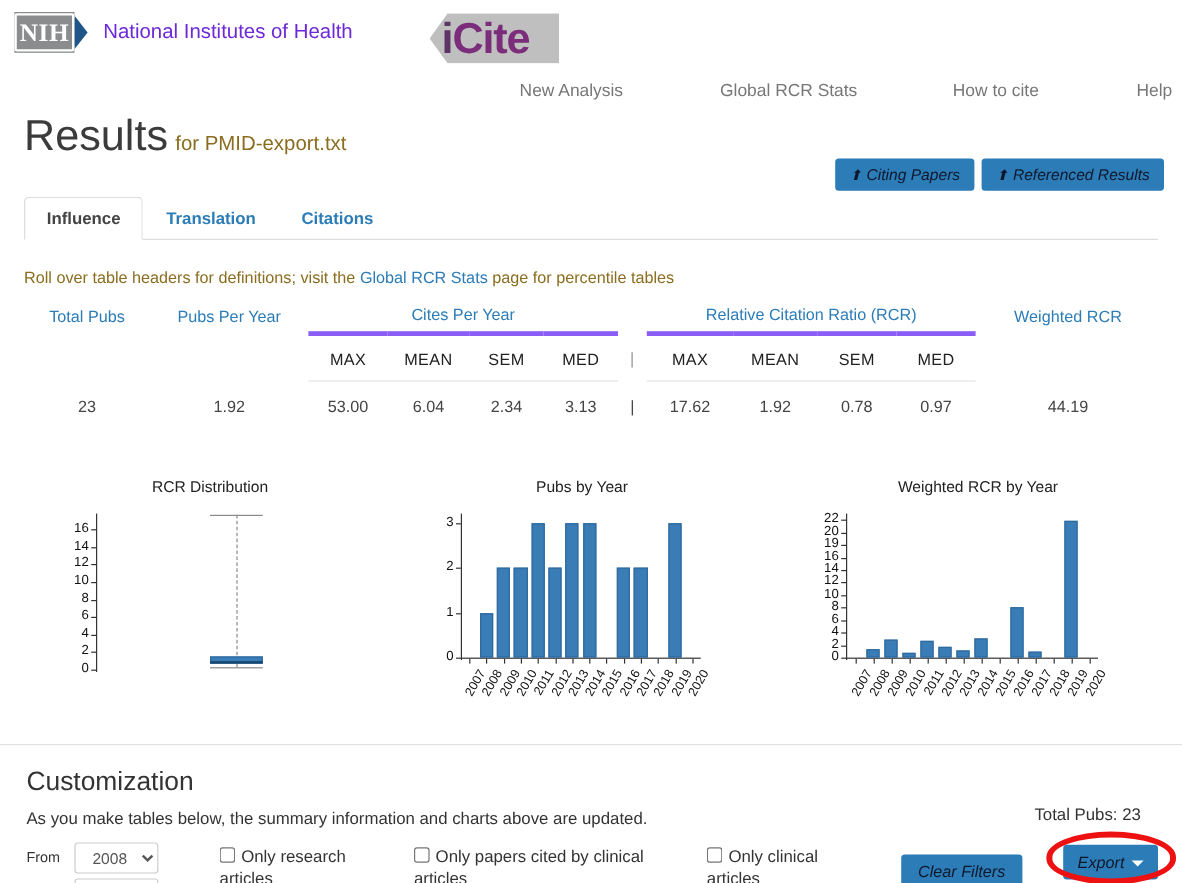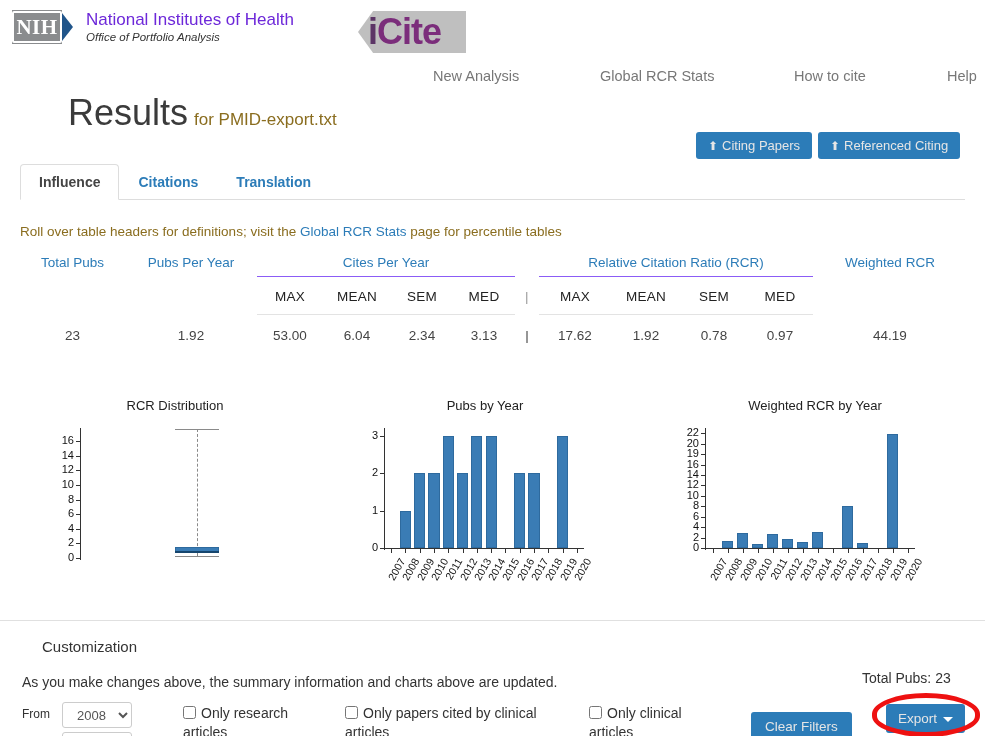--- a/index.html
+++ b/index.html
@@ -54,35 +54,35 @@
   .icite-rest { color:#7b2d7b; }
 
   
   .topnav { position:absolute; left:0; top:68px; width:985px; height:28px; }
   .topnav a {
     position:absolute; top:0; font-size:14.5px; color:#777; text-decoration:none;
     white-space:nowrap;
   }
 
   
-  .results-line { position:absolute; left:20px; top:92px;margin-left:48px; }
+  .results-line { position:absolute; left:20px; top:92px; }
   .results-title {
     font-size:36px; color:#3b3b3b; font-weight:normal;
     display:inline-block; vertical-align:baseline;
   }
   .results-for {
     font-size:17px; color:#8a6d1f; display:inline-block;
     vertical-align:baseline; margin-left:6px;
   }
 
   
   .btn {
-    background:#2c7cb8; color:#e5e5e5; border:none; border-radius:3px;
+    background:#2c7cb8; color:#0f172a; border:none; border-radius:3px;
     font-size:13px; font-family:"Liberation Sans",sans-serif;
-    padding:6px 12px; cursor:pointer; white-space:nowrap;
+    padding:6px 12px; cursor:pointer; white-space:nowrap;font-style:italic;
   }
   .btn-citing { position:absolute; left:696px; top:132px; }
   .btn-ref { position:absolute; left:818px; top:132px; }
   .up-icon { display:inline-block; margin-right:4px; font-size:12px; }
 
   
   .tabs { position:absolute; left:20px; top:164px; width:945px; height:36px; border-bottom:1px solid #ddd; }
   .tab {
     float:left; padding:9px 18px; font-size:14px; cursor:pointer;
     border:1px solid transparent; border-bottom:none; border-radius:4px 4px 0 0;
@@ -95,21 +95,21 @@
   .helper a { color:#2c7cb8; text-decoration:none; }
 
   
   .stats { position:absolute; left:20px; top:249px; width:947px; }
   .stats table { border-collapse:collapse; width:100%; }
   .stats th, .stats td {
     font-size:13.5px; text-align:center; padding:6px 2px; font-weight:normal;
   }
   .grp-head { color:#2c7cb8; font-weight:bold; font-size:14px; padding-bottom:10px; }
   .sub-head { color:#222; font-weight:bold; font-size:12.5px; letter-spacing:0.3px; }
-  .row-sub td { border-top:1px solid #8b5cf6; border-bottom:1px solid #e3e3e3; padding:12px 2px 10px; }
+  .row-sub td { border-top:4px solid #8b5cf6; border-bottom:1px solid #e3e3e3; padding:12px 2px 10px; }
   .row-sub td.nb { border-top:none; border-bottom:none; }
   .row-val td { padding-top:13px; color:#444; font-size:13.5px;}
   .sep { color:#999; }
 
   
   .chart-area { position:absolute; left:0; top:398px; width:985px; height:210px; }
   .chart-title { text-align:center; font-size:13px; color:#222; }
   .chart { position:absolute; }
   .axis-line { position:absolute; background:#333; }
   .tick { position:absolute; background:#333; }
@@ -122,21 +122,21 @@
   }
 
   
   .bp-whisker-line { position:absolute; border-left:1px dashed #8a8a8a; }
   .bp-cap { position:absolute; background:#8a8a8a; height:1px; }
   .bp-box { position:absolute; background:#3a7cb5; border:1px solid #2e6a9e; }
   .bp-med { position:absolute; background:#16466e; }
 
   
   .divider { position:absolute; left:0; top:620px; width:985px; height:1px; background:#e0e0e0; }
-  .cust-title { position:absolute; left:22px; top:638px; font-size:15px; color:#333; font-weight:normal;margin-left:20px; }
+  .cust-title { position:absolute; left:22px; top:638px; font-size:22px; color:#333; font-weight:normal; }
   .cust-desc { position:absolute; left:22px; top:674px; font-size:14px; color:#333; }
 
   .from-label { position:absolute; left:22px; top:707px; font-size:12px; color:#333; }
   .from-select {
     position:absolute; left:62px; top:702px; width:70px; height:26px;
     font-size:13px; font-family:"Liberation Sans",sans-serif; color:#555;
     border:1px solid #ccc; border-radius:3px; background:#fff;
     padding-left:10px;
   }
   .from-select2 {
@@ -163,21 +163,20 @@
 <div class="header">
 
   <div class="nih-logo">
     <div class="nih-mark">
       <div class="nih-arrow-grey"></div>
       <div class="nih-arrow-blue"></div>
       <div class="nih-box"><span>NIH</span></div>
     </div>
     <div class="nih-text">
       <div class="nih-title">National Institutes of Health</div>
-      <div class="nih-sub">Office of Portfolio Analysis</div>
     </div>
   </div>
 
   <div class="icite-logo">
     <div class="icite-pent"></div>
     <div class="icite-word"><span class="icite-i">i</span><span class="icite-rest">Cite</span></div>
   </div>
 </div>
 
 <div class="topnav">
@@ -185,26 +184,26 @@
   <a href="#" style="left:600px">Global RCR Stats</a>
   <a href="#" style="left:794px">How to cite</a>
   <a href="#" style="left:947px">Help</a>
 </div>
 
 <div class="results-line">
   <span class="results-title">Results</span><span class="results-for">for PMID-export.txt</span>
 </div>
 
 <button class="btn btn-citing"><span class="up-icon">⬆</span><span>Citing Papers</span></button>
-<button class="btn btn-ref"><span class="up-icon">⬆</span><span>Referenced Citing</span></button>
+<button class="btn btn-ref"><span class="up-icon">⬆</span><span>Referenced Results</span></button>
 
 <div class="tabs">
   <div class="tab active">Influence</div>
+  <div class="tab">Translation</div>
   <div class="tab">Citations</div>
-  <div class="tab">Translation</div>
 </div>
 
 <div class="helper"><span>Roll over table headers for definitions; visit the </span><a href="#">Global RCR Stats</a><span> page for percentile tables</span></div>
 
 <div class="stats">
   <table>
     <colgroup>
       <col style="width:105px">
         <col style="width:132px">
       <col style="width:66px">
@@ -411,21 +410,21 @@
         <div class="xlab" style="left: 201.5px; top: 136px; width: 32px;">2019</div>
         <div class="bar" title="2019: 21.8" style="left: 221.65px; top: 14.2609px; width: 11.7px; height: 113.739px;"></div>
         <div class="tick" style="left: 242.5px; top: 129px; width: 1px; height: 4px;"></div>
         <div class="xlab" style="left: 216.5px; top: 136px; width: 32px;">2020</div>
       </div>
   </div>
 </div>
 
 <div class="divider"></div>
 <div class="cust-title">Customization</div>
-<div class="cust-desc">As you make changes above, the summary information and charts above are updated.</div>
+<div class="cust-desc">As you make tables below, the summary information and charts above are updated.</div>
 
 <div class="from-label">From</div>
 <select class="from-select"><option value="2007">2007</option><option value="2008" selected="">2008</option><option value="2009">2009</option><option value="2010">2010</option></select>
 <div class="from-select2"></div>
 
 <div class="cbgroup" style="left:183px; top:704px; width:120px;">
   <input type="checkbox" style=""><span>Only research articles</span>
 </div>
 <div class="cbgroup" style="left:345px; top:704px; width:200px;">
   <input type="checkbox" style=""><span>Only papers cited by clinical articles</span>

